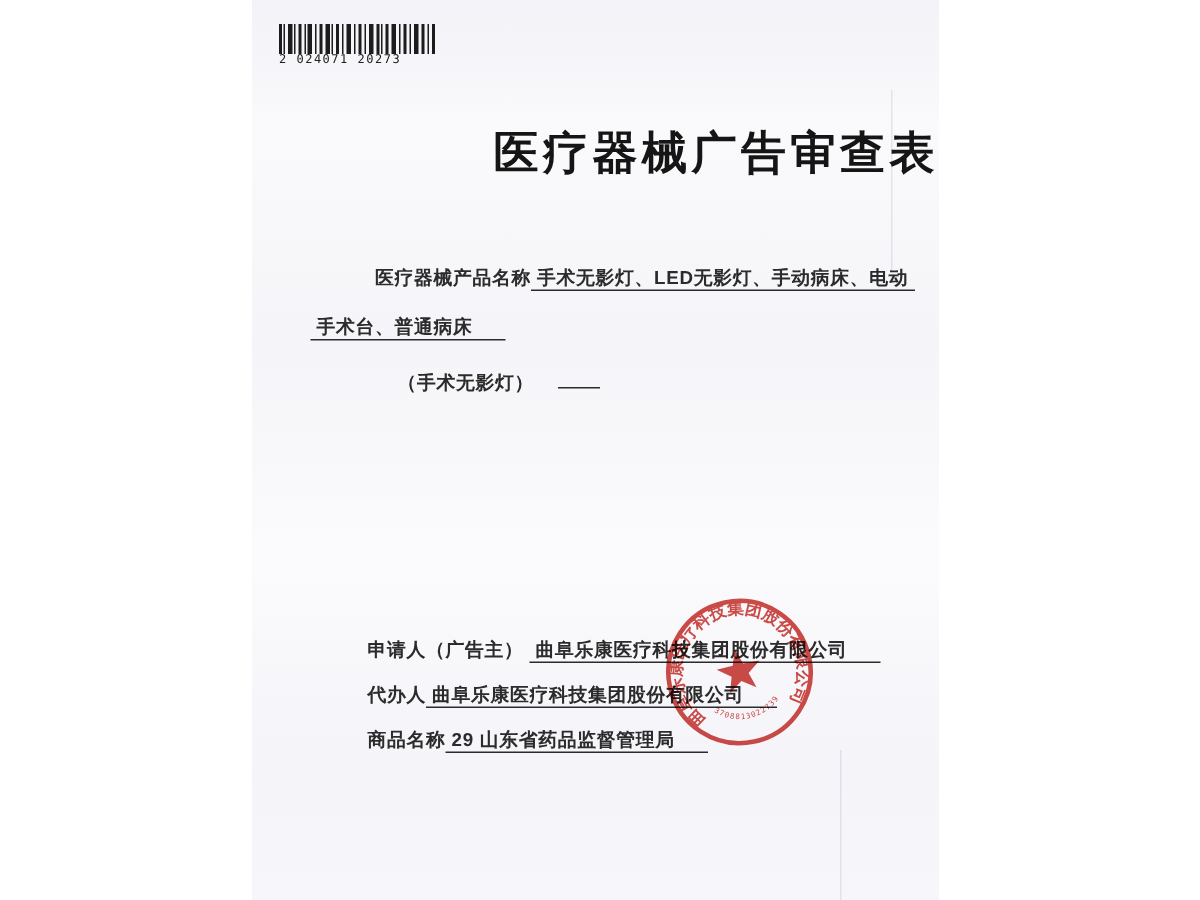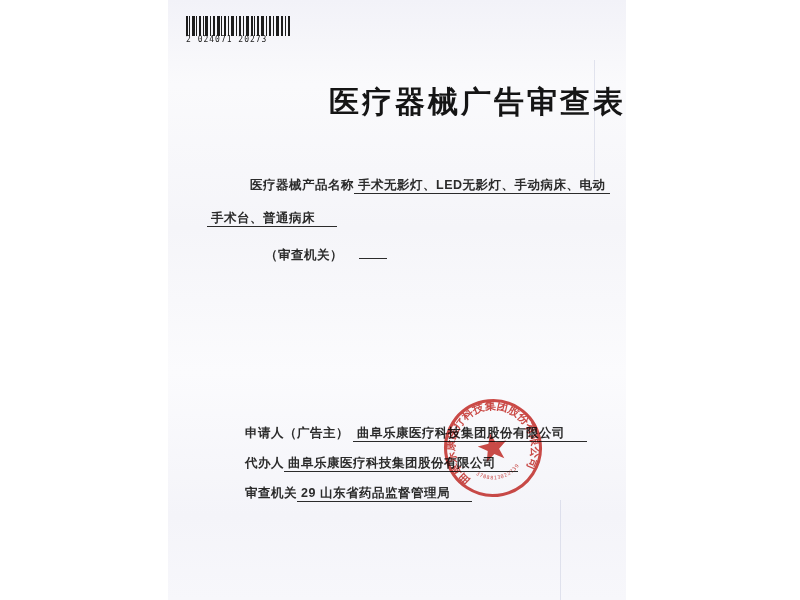--- a/index.html
+++ b/index.html
@@ -109,34 +109,34 @@
 
   <div class="line l1">
     <span>医疗器械产品名称</span><span class="u">手术无影灯、LED无影灯、手动病床、电动</span>
   </div>
 
   <div class="line l2">
     <span class="u tail">手术台、普通病床</span>
   </div>
 
   <div class="line l3">
-    <span>（审查机关）</span><span class="blank-u"></span>
+    <span>（手术无影灯）</span><span class="blank-u"></span>
   </div>
 
 
   <div class="line l6">
     <span>代办人</span><span class="u tail">曲阜乐康医疗科技集团股份有限公司</span>
   </div>
 
   <div class="line l5">
     <span>申请人（广告主）</span> <span class="u tail">曲阜乐康医疗科技集团股份有限公司</span>
   </div>
 
   <div class="line l7">
-    <span>审查机关</span><span class="u tail">29 山东省药品监督管理局</span>
+    <span>商品名称</span><span class="u tail">29 山东省药品监督管理局</span>
   </div>
 
   <div class="seal">
     <svg width="102" height="102" viewBox="0 0 100 100">
       <defs>
         <path id="sealTopArc" d="M 23.1,76.9 A 38,38 0 1 1 76.9,76.9" fill="none"></path>
         <path id="sealBottomArc" d="M 19.5,55.4 A 31,31 0 0 0 80.5,55.4" fill="none"></path>
       </defs>
       <circle cx="50" cy="50" r="46.5" fill="none" stroke-width="3" stroke="#c9332e"></circle>
       <polygon points="50,35 53.5,45.1 64.3,45.4 55.7,51.9 58.8,62.1 50,56 41.2,62.1 44.3,51.9 35.7,45.4 46.5,45.1" fill="#c9332e"></polygon>

